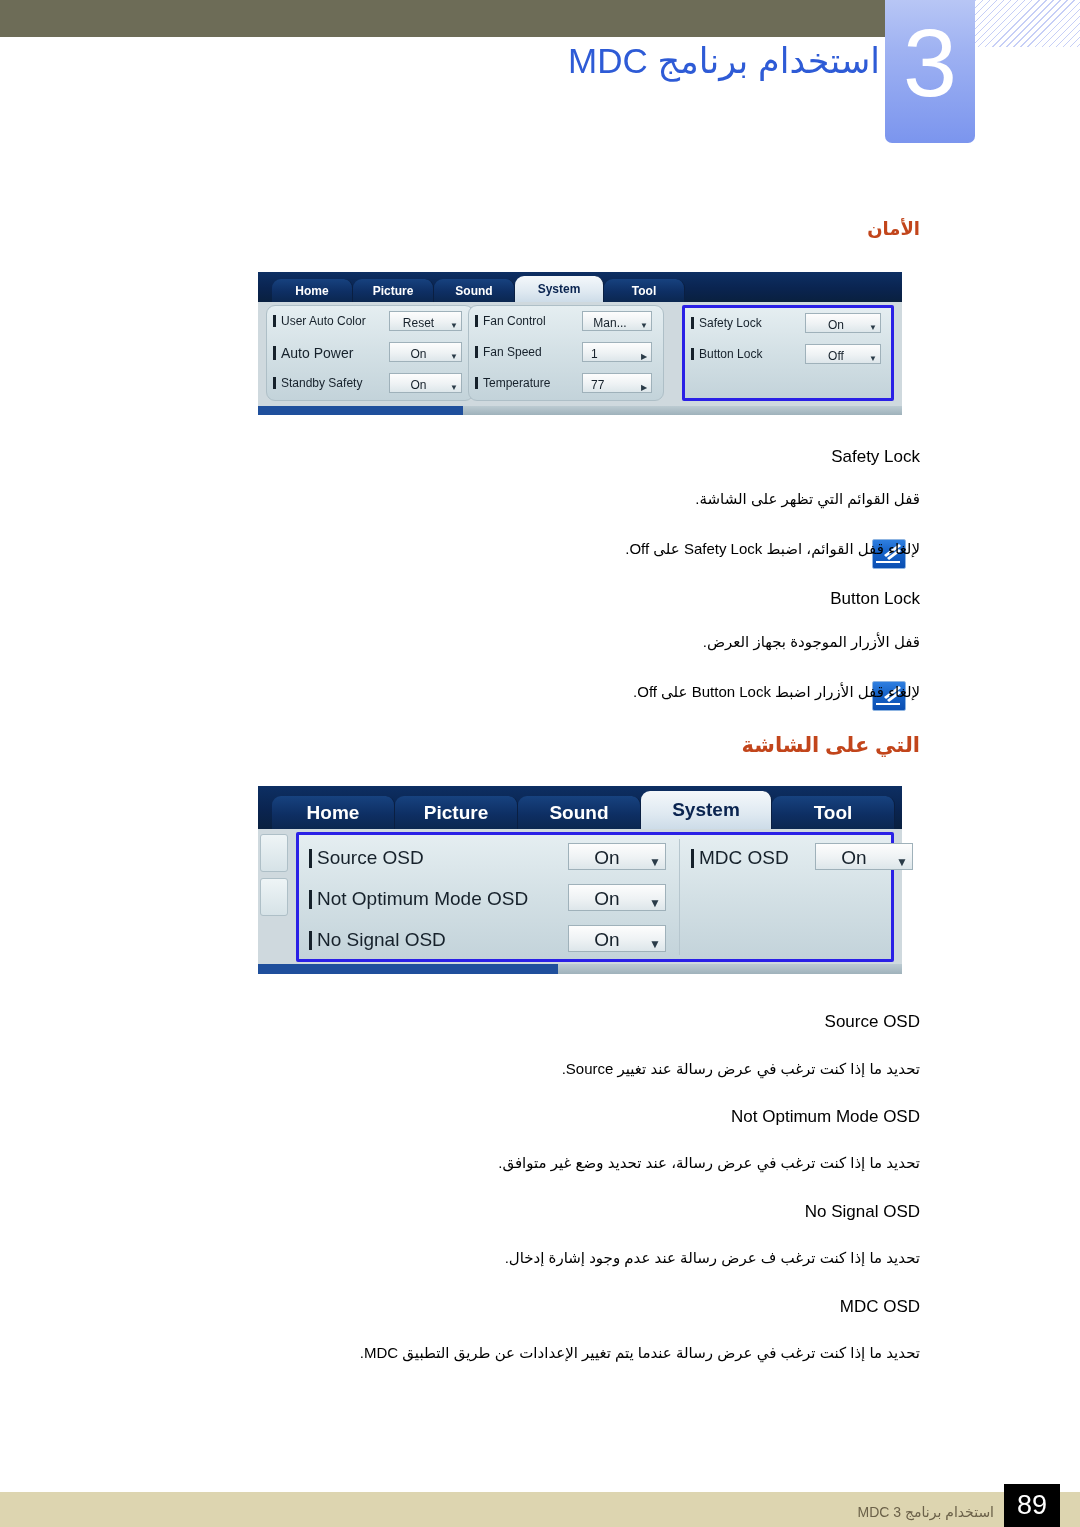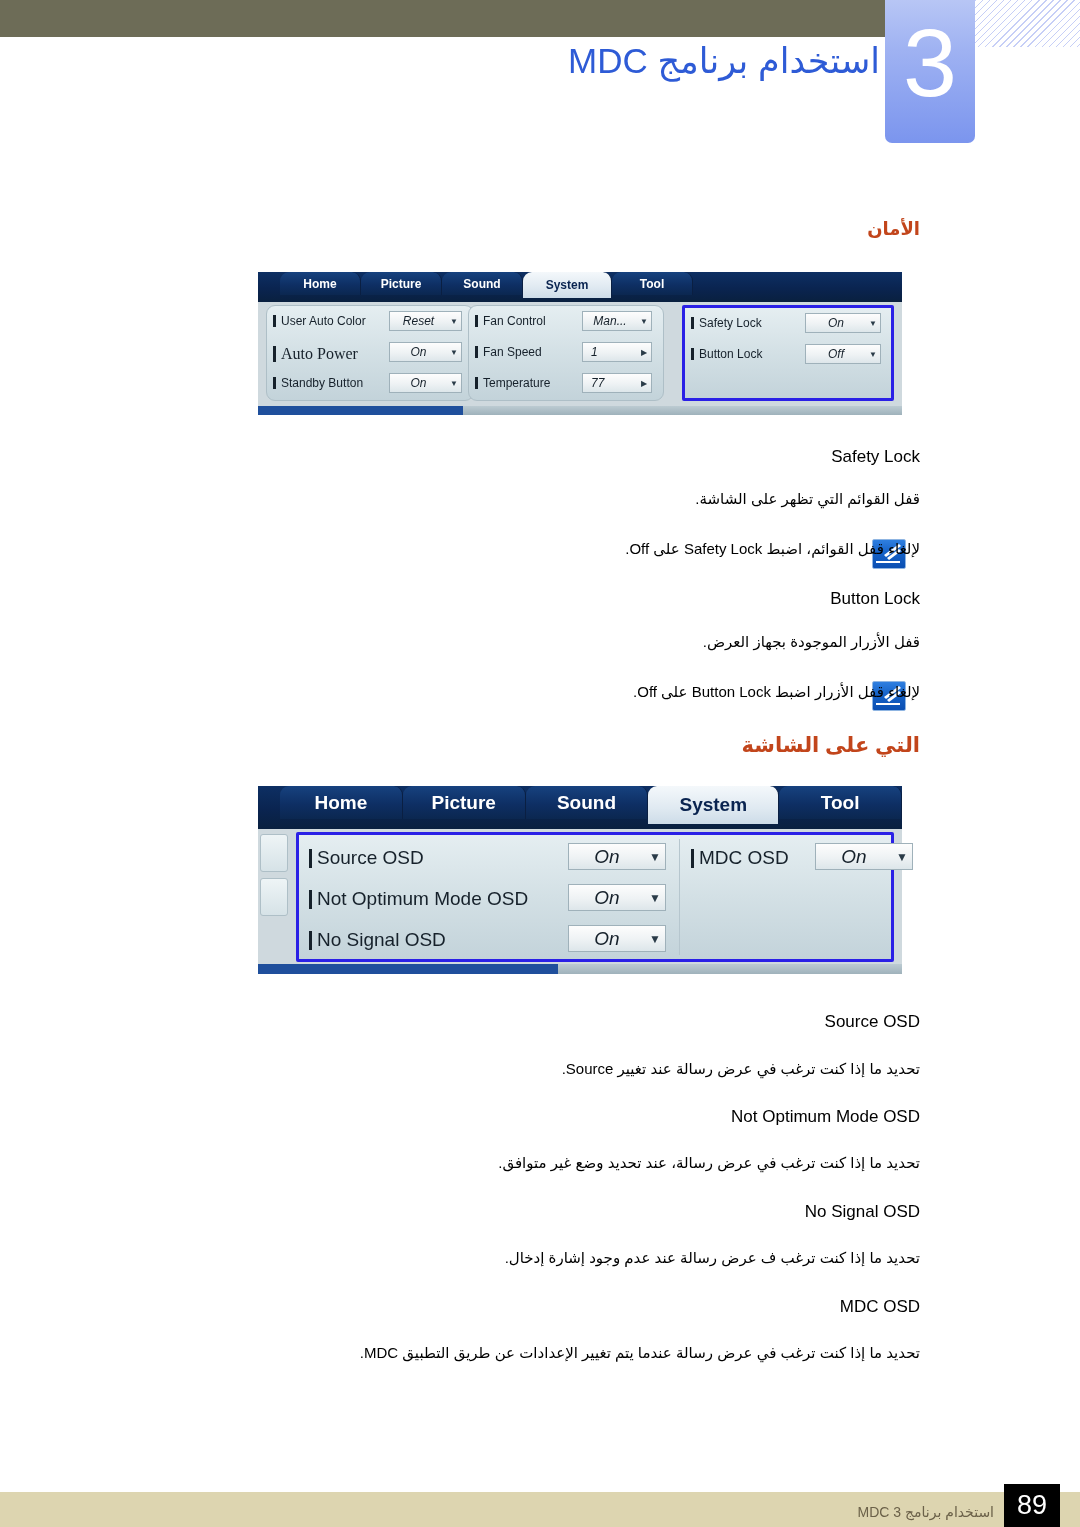--- a/index.html
+++ b/index.html
@@ -51,21 +51,21 @@
   
   .shot{
     position:absolute;
     background:#cfd9de;
     box-sizing:border-box;
   }
   .shot-top{
     background:linear-gradient(to bottom,#0d2f63 0%,#0a2450 55%,#09203f 100%);
     position:relative;
   }
-  .tabrow{display:flex;align-items:flex-start;height:100%;padding-left:14px;margin-left:8px;}
+  .tabrow{display:flex;align-items:flex-end;height:100%;padding-left:14px;}
   .tab{
     color:#ffffff;font-weight:bold;text-align:center;
     background:linear-gradient(to bottom,#17427f 0%,#0e2f64 55%,#0b2750 100%);
     border-radius:9px 9px 0 0;
     border-right:1px solid #0a1f42;
     box-sizing:border-box;
     display:flex;align-items:center;justify-content:center;
   }
   .tab.active{
     background:linear-gradient(to bottom,#f4f8fb 0%,#dfe9f1 60%,#cddce8 100%);
@@ -85,22 +85,22 @@
     display:flex;align-items:center;
   }
   .lbl::before{
     content:"";display:inline-block;
     width:3px;background:#16212b;margin-right:5px;
   }
   .ctl{
     background:linear-gradient(to bottom,#fdfdfd 0%,#eef2f4 55%,#dde6ea 100%);
     border:1px solid #9fb1ba;
     box-sizing:border-box;
-    display:flex;align-items:center;
-    color:#16212b;position:absolute;font-style:italic;
+    display:flex;align-items:flex-end;
+    color:#16212b;position:absolute;
   }
   .ctl .v{flex:1;text-align:center;}
   .ctl .arr{
     width:14px;text-align:center;color:#2a3b48;font-size:8px;
   }
   .shot-bottom{
     position:absolute;left:0;right:0;bottom:0;
     background:linear-gradient(to bottom,#bccbd2,#9fb2bb);
   }
   .shot-bottom .accent{
@@ -168,29 +168,29 @@
   <div class="pane" style="position:absolute;left:8px;top:33px;width:208px;height:96px;">
     <div class="row" style="left:6px;top:8px;">
       <span class="lbl" style="font-size: 12px; --h: 12px;">User Auto Color</span>
     </div>
     <div class="ctl" style="left:122px;top:5px;width:73px;height:20px;font-size:12px;">
       <span class="v">Reset</span>
       <span class="arr">▼</span>
     </div>
 
     <div class="row" style="left:6px;top:39px;">
-      <span class="lbl" style="font-size: 16px; font-family: Liberation Serif, serif; --h: 12px;">Auto Power</span>
+      <span class="lbl" style="font-size: 14px; --h: 12px;">Auto Power</span>
     </div>
     <div class="ctl" style="left:122px;top:36px;width:73px;height:20px;font-size:12px;">
       <span class="v">On</span>
       <span class="arr">▼</span>
     </div>
 
     <div class="row" style="left:6px;top:70px;">
-      <span class="lbl" style="font-size: 12px; --h: 12px;">Standby Button</span>
+      <span class="lbl" style="font-size: 12px; --h: 12px;">Standby Safety</span>
     </div>
     <div class="ctl" style="left:122px;top:67px;width:73px;height:20px;font-size:12px;">
       <span class="v">On</span>
       <span class="arr">▼</span>
     </div>
   </div>
 
   <div class="pane" style="position:absolute;left:210px;top:33px;width:196px;height:96px;">
     <div class="row" style="left:6px;top:8px;">
       <span class="lbl" style="font-size: 12px; --h: 12px;">Fan Control</span>

